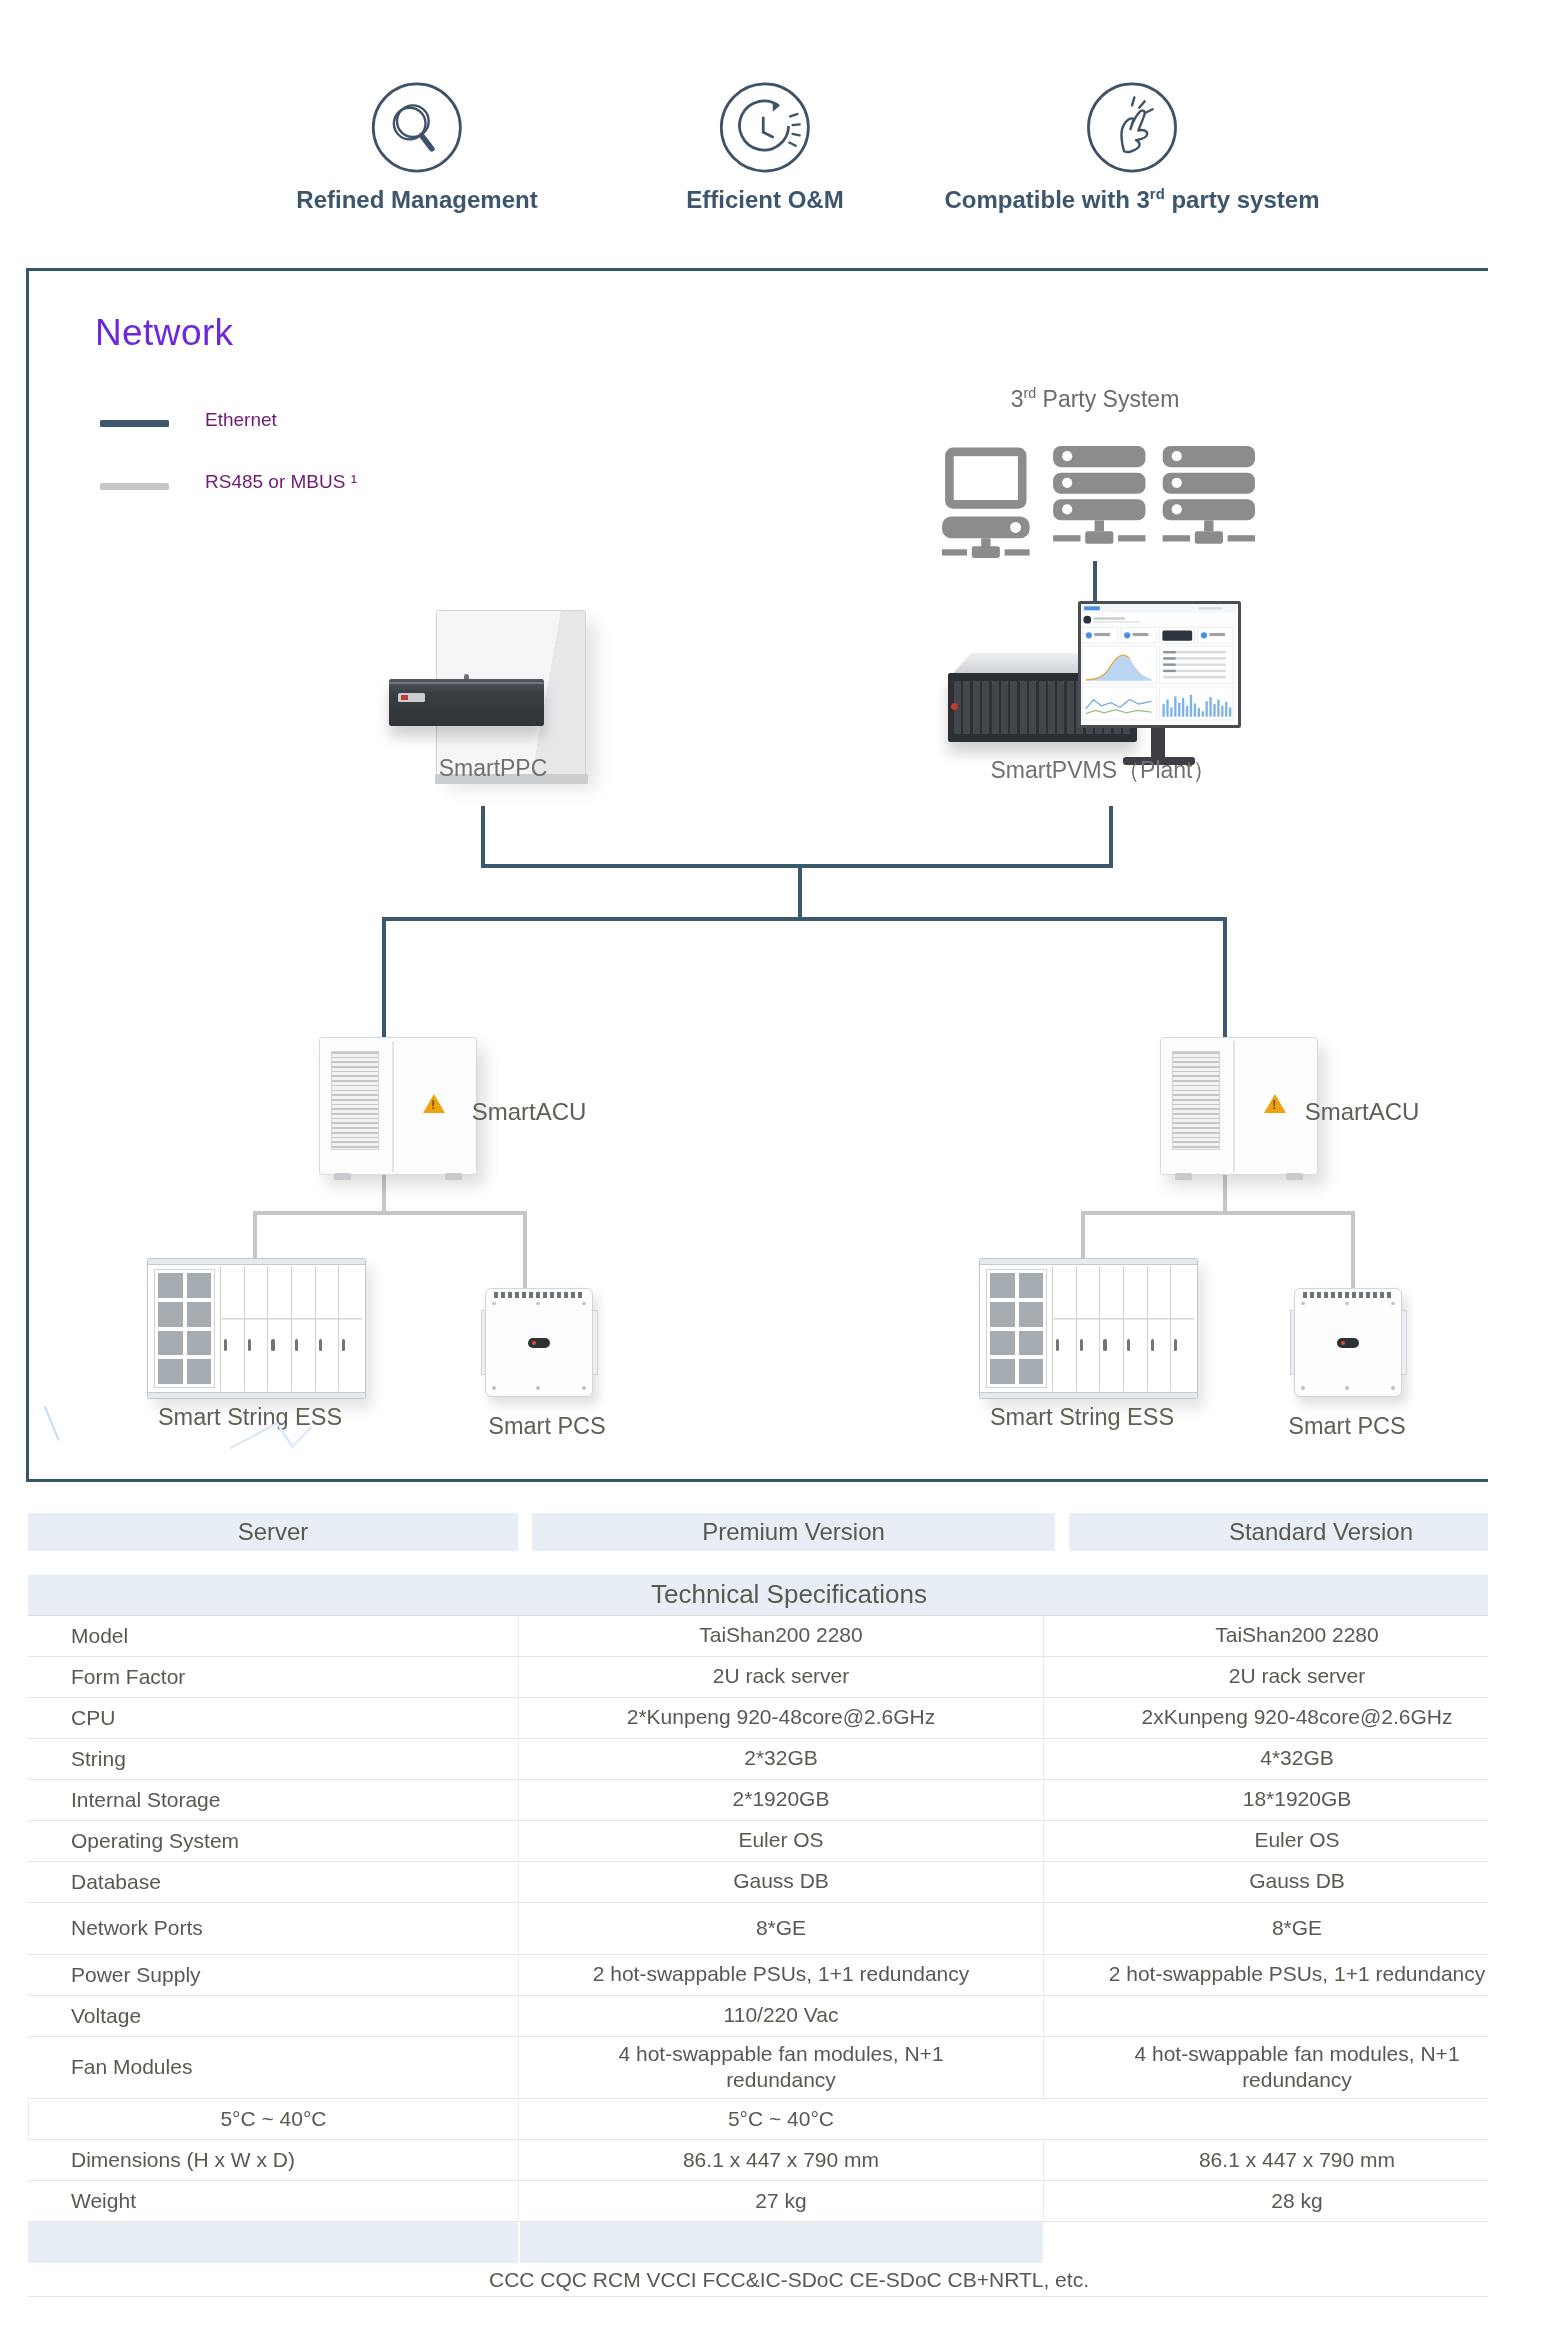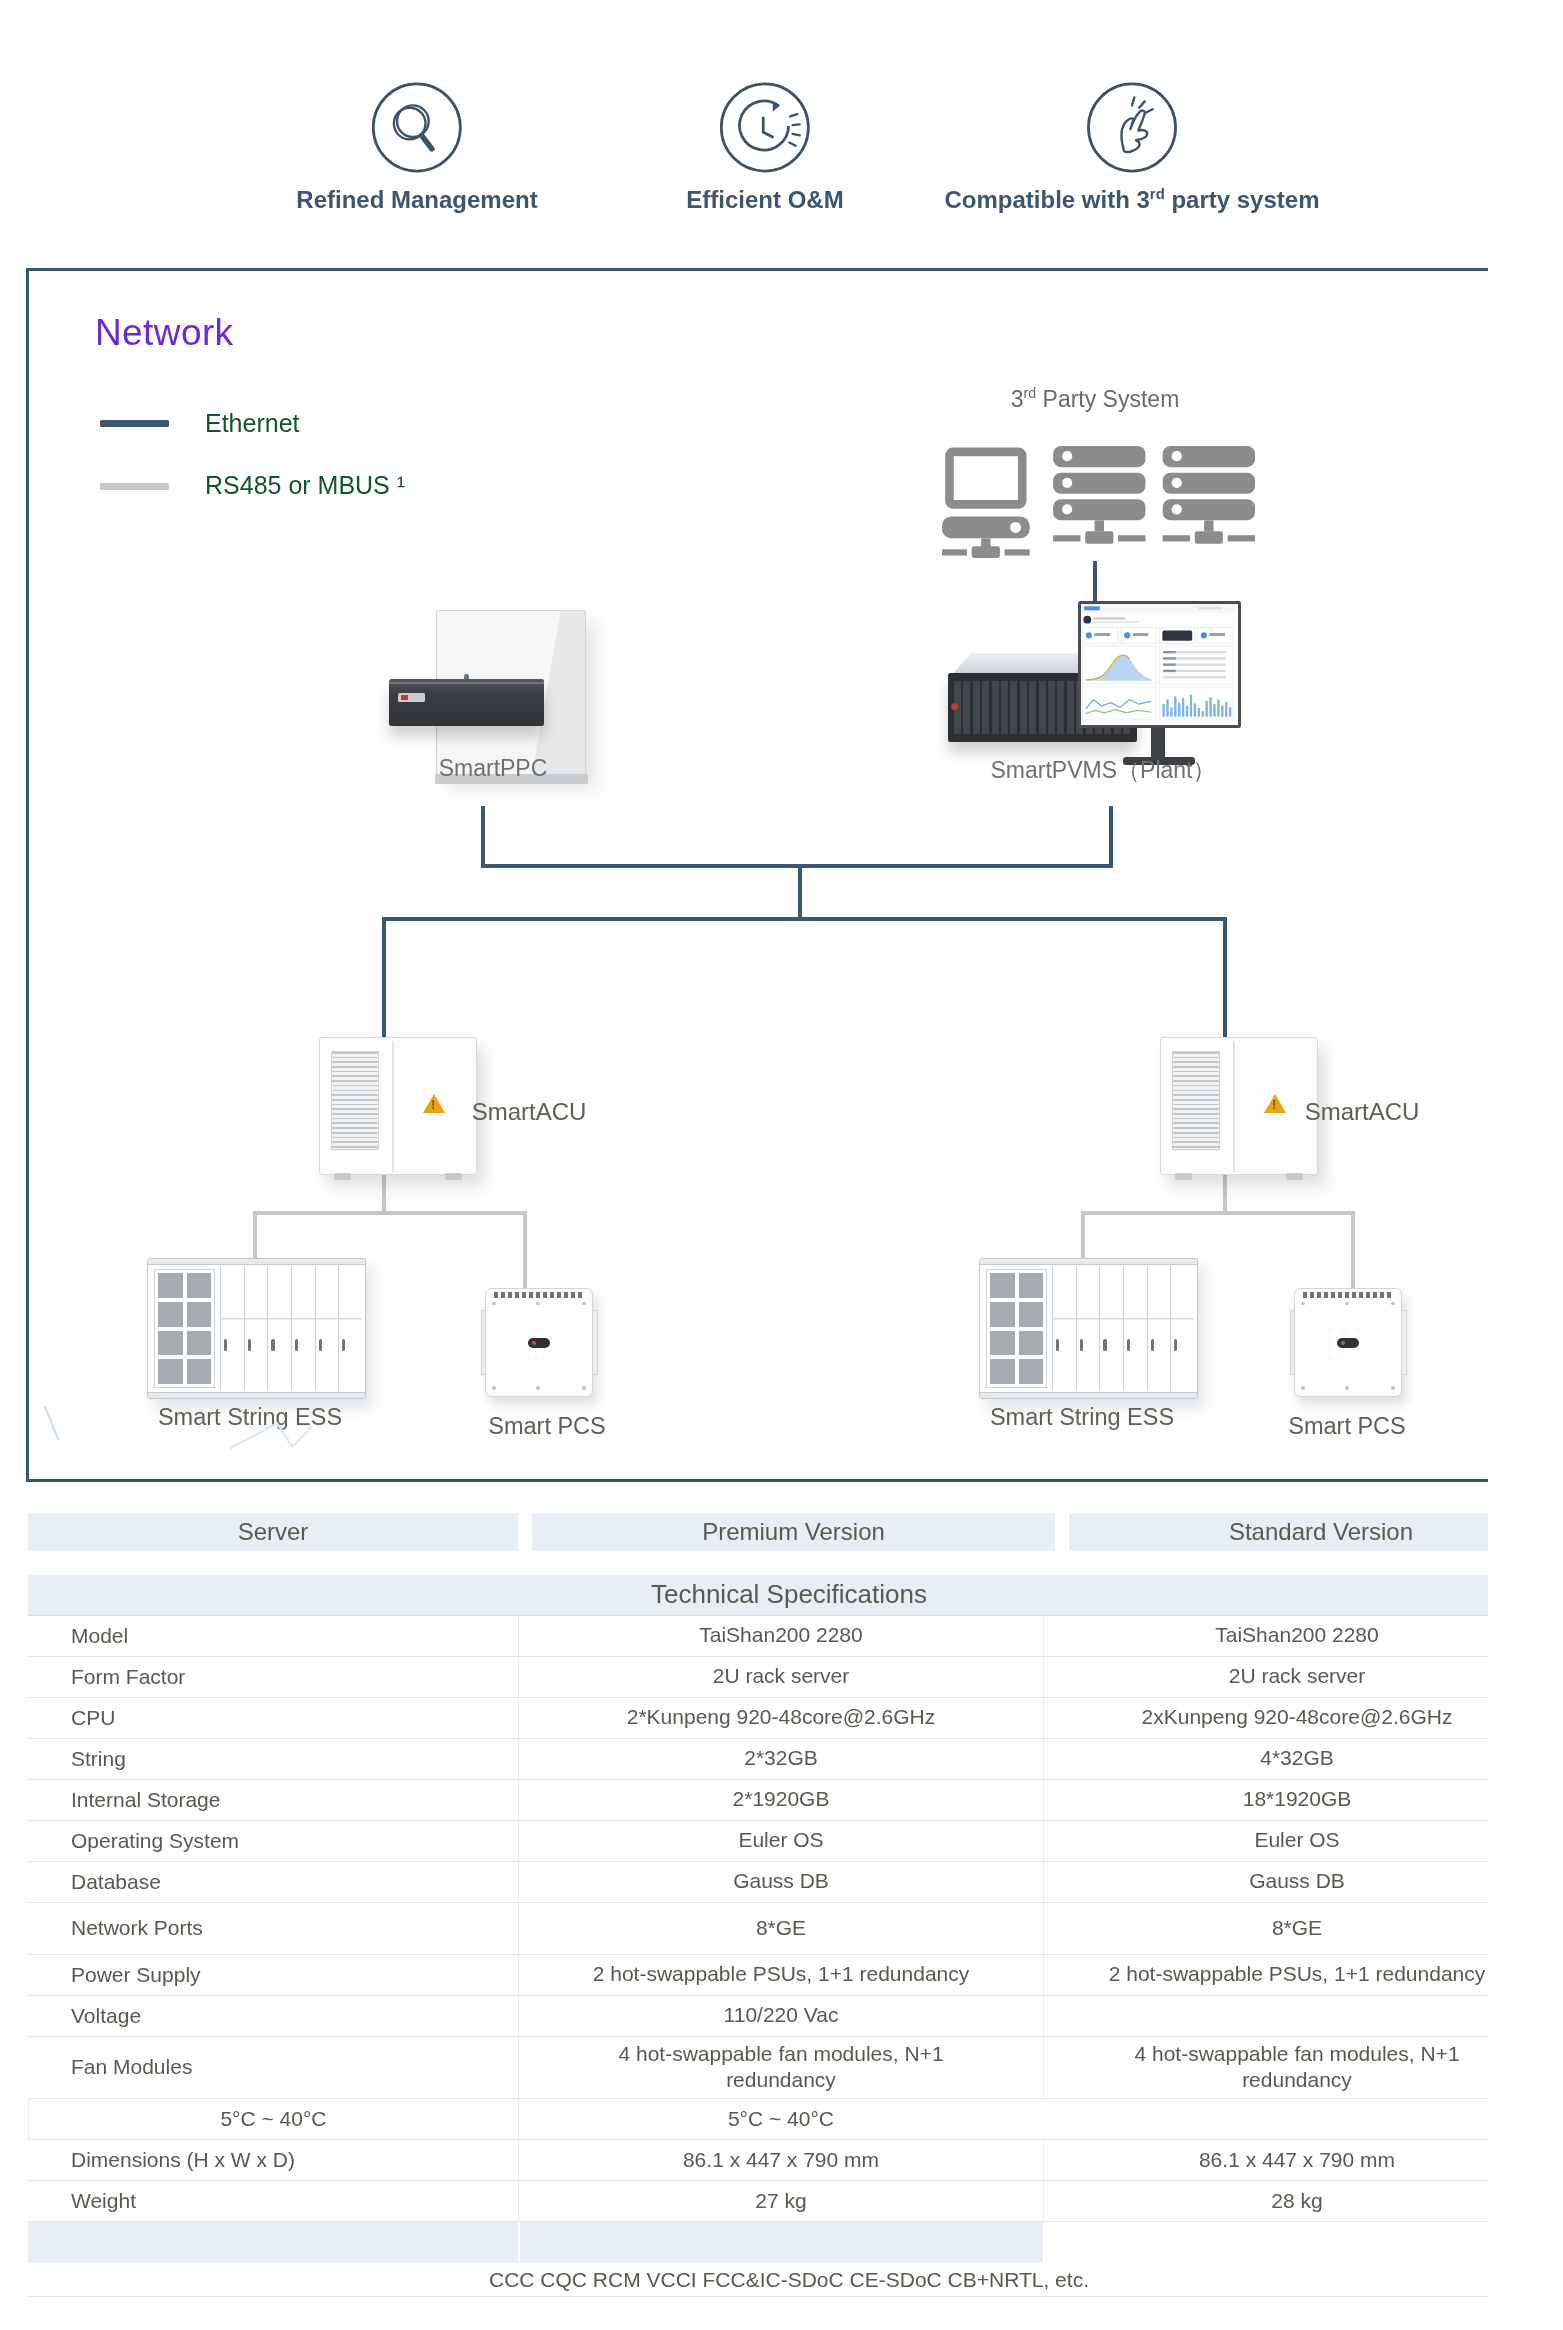--- a/index.html
+++ b/index.html
@@ -9,21 +9,21 @@
   
   .feature { position:absolute; transform:translateX(-50%); text-align:center; }
   .feature .ficon { display:block; margin:0 auto; }
   .feature .fcap { margin-top:11px; font-size:24px; font-weight:bold; color:#3d566e; white-space:nowrap; }
   sup { font-size:62%; vertical-align:super; }
 
   
   .net-box { position:absolute; left:26px; top:252px; width:1531px; height:1214px; border:3.9px solid #35566b; background:#fff; }
   .net-title { position:absolute; left:95px; top:296px; font-size:37px; font-weight:500; color:#6d28d9; letter-spacing:0.4px; }
   .legend-swatch { position:absolute; height:7px; border-radius:1.6px; width:69px; }
-  .legend-label { position:absolute; font-size:25px; color:#14532d; white-space:nowrap; }
+  .legend-label { position:absolute; font-size:19px; color:#701a75; white-space:nowrap; }
 
   .line { position:absolute; }
   .eth { background:#3c586c; }
   .gry { background:#c6c6c6; }
 
   .node-label { position:absolute; transform:translateX(-50%); white-space:nowrap; font-size:23px; color:#707070; }
   .node-label.dark { color:#5d6054; font-size:24px; }
 
   
   .tp-icons { position:absolute; left:942px; top:430px; }

